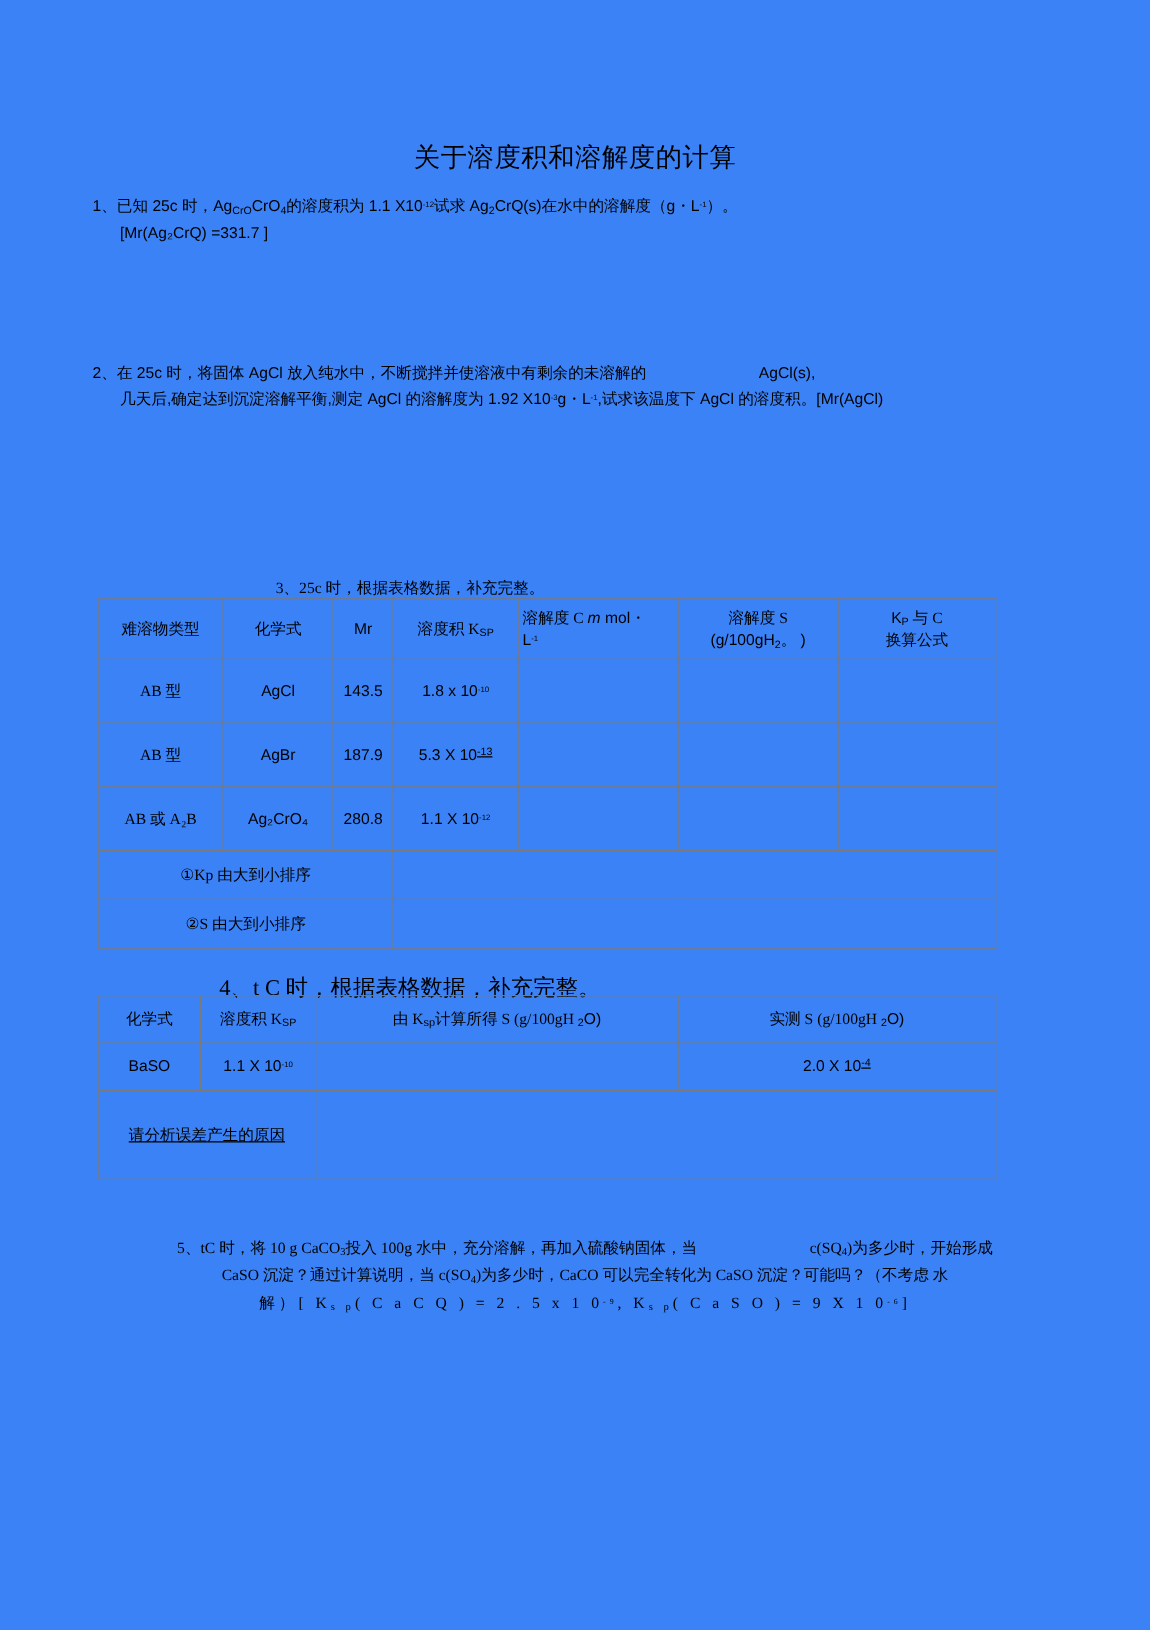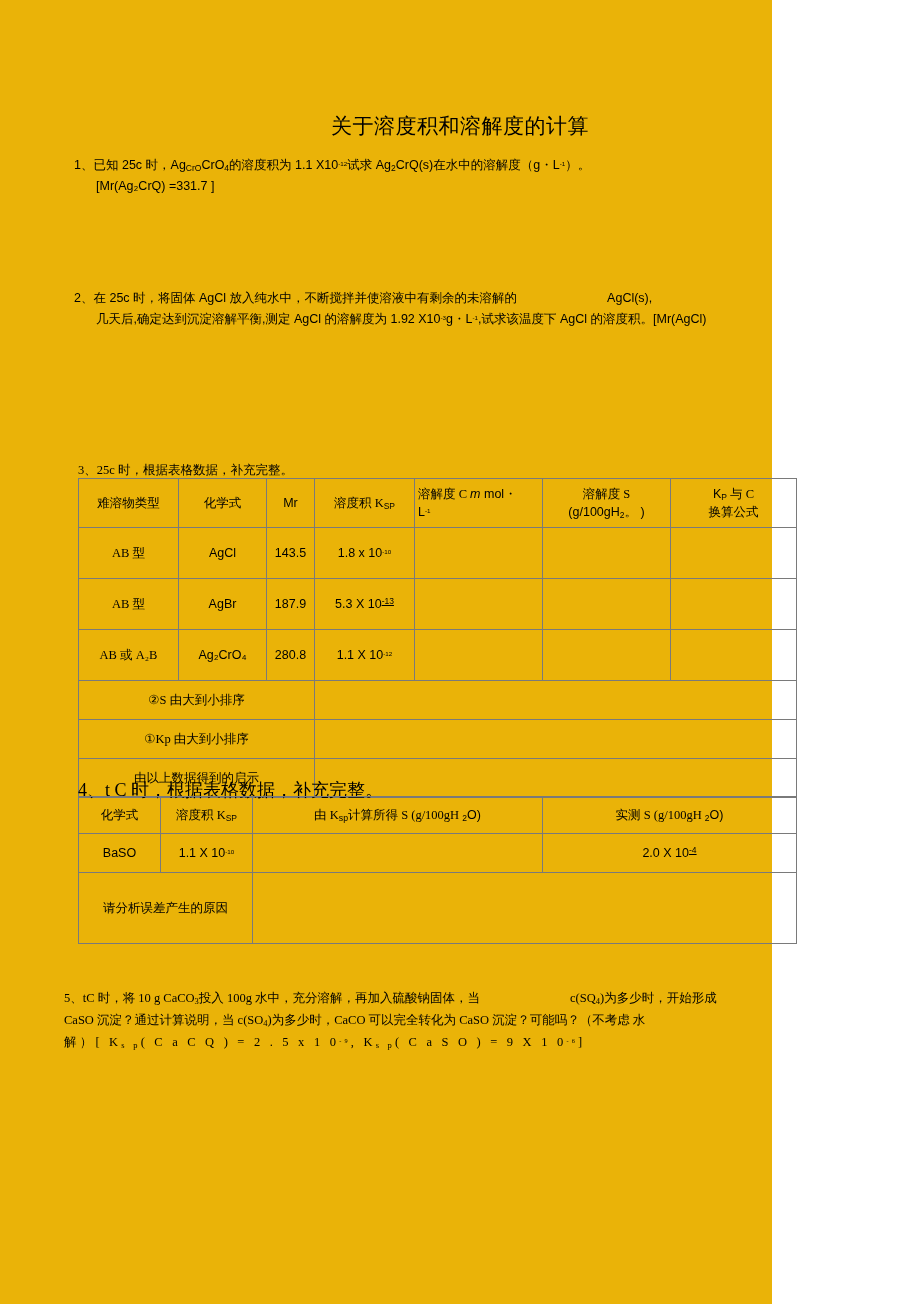--- a/index.html
+++ b/index.html
@@ -9,24 +9,24 @@
   }
   body {
     width: 920px;
     height: 1304px;
     font-family: "Liberation Serif", "DejaVu Serif", serif;
     color: #000000;
     position: relative;
     overflow: hidden;
   }
   .page {
-    width: 772px;
+    width: 920px;
     height: 1304px;
     position: relative;
-    background: #eab308;
+    background: #3b82f6;
     box-sizing: border-box;
   }
 
   
   .doc-title {
     position: absolute;
     left: 0;
     top: 112px;
     width: 920px;
     text-align: center;
@@ -37,20 +37,21 @@
 
   
   .q {
     position: absolute;
     font-size: 12.5px;
     font-family: "Liberation Sans", "DejaVu Sans", sans-serif;
     line-height: 1.65;
   }
   .q-serif {
     font-family: "Liberation Serif", "DejaVu Serif", serif;
+    text-align: center;
   }
   .q1 { left: 74px; top: 155px; width: 800px; }
   .q2 { left: 74px; top: 288px; width: 800px; }
   .q3lbl { left: 78px; top: 460px; width: 500px; font-size: 12.5px; }
   .q4lbl { left: 78px; top: 776px; width: 500px; font-size: 18px; }
   .q5 { left: 64px; top: 988px; width: 808px; line-height: 1.75; }
   .gap-lg { display: inline-block; width: 90px; }
 
   sub { font-size: 0.68em; vertical-align: -0.25em; }
   sup { font-size: 0.68em; vertical-align: 0.45em; text-decoration: underline; }
@@ -86,21 +87,21 @@
   #table-ksp tr.noterow td { height: 34px; }
 
   #table-compare {
     left: 78px;
     top: 796px;
     width: 718px;
   }
   #table-compare td { height: 26px; }
   #table-compare tr.hdr td { height: 32px; }
   #table-compare tr.datarow td { height: 34px; }
-  #table-compare tr.reasonrow td { height: 66px; }
+  #table-compare tr.reasonrow td { height: 66px; text-decoration: underline; }
 
   .col-narrow-a { width: 100px; }
   .col-narrow-b { width: 88px; }
   .col-mr { width: 48px; }
   .col-ksp { width: 100px; }
   .col-c { width: 128px; }
   .col-s { width: 128px; }
   .col-f { width: 126px; }
 
   .c2-f { width: 82px; }
@@ -170,29 +171,25 @@
     <tr class="datarow">
       <td class="cn">AB 或 A₂B</td>
       <td>Ag₂CrO₄</td>
       <td>280.8</td>
       <td><span>1.1 X 10</span><span class="tiny-sup">-12</span></td>
       <td></td>
       <td></td>
       <td></td>
     </tr>
     <tr class="noterow">
-      <td class="cn" colspan="3">②S 由大到小排序</td>
-      <td colspan="4"></td>
-    </tr>
-    <tr class="noterow">
       <td class="cn" colspan="3">①Kp 由大到小排序</td>
       <td colspan="4"></td>
     </tr>
     <tr class="noterow">
-      <td class="cn" colspan="3">由以上数据得到的启示</td>
+      <td class="cn" colspan="3">②S 由大到小排序</td>
       <td colspan="4"></td>
     </tr>
   </tbody>
     </table>
 
   <div class="q q4lbl q-serif">4、t C 时，根据表格数据，补充完整。</div>
 
   <table class="sheet" id="table-compare">
     <colgroup>
       <col class="c2-f">

